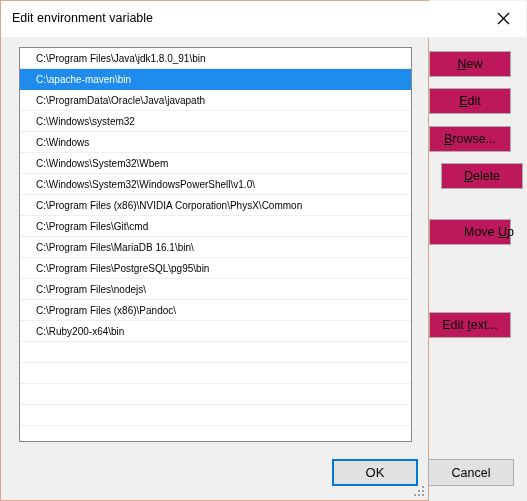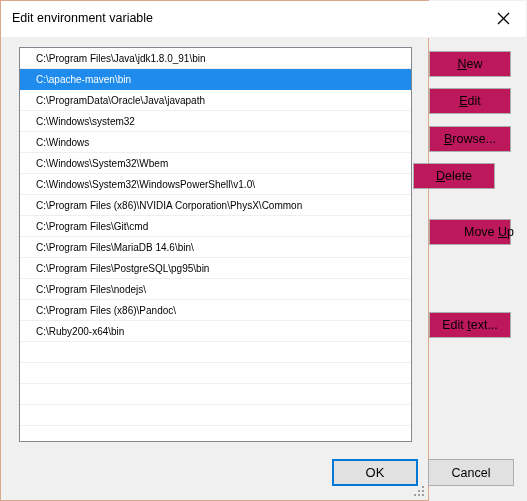--- a/index.html
+++ b/index.html
@@ -102,21 +102,21 @@
     cursor: default;
     padding: 0;
     white-space: nowrap;
   }
   .btn .lbl { pointer-events: none; }
   .btn u { text-decoration: underline; }
 
   #btn-new      { left: 428px; top: 50px;  width: 82px; height: 26px; }
   #btn-edit     { left: 428px; top: 87px;  width: 82px; height: 26px; }
   #btn-browse   { left: 428px; top: 125px; width: 82px; height: 26px; }
-  #btn-delete   { left: 412px; top: 162px; width: 82px; height: 26px; }
+  #btn-delete   { left: 440px; top: 162px; width: 82px; height: 26px; }
   #btn-move-up  { left: 428px; top: 218px; width: 82px; height: 26px; padding-left: 38px; }
   #btn-move-down{ left: 428px; top: 255px; width: 82px; height: 26px; }
   #btn-edit-text{ left: 428px; top: 311px; width: 82px; height: 26px; }
 
   
   #btn-ok {
     position: absolute;
     left: 331px; top: 458px;
     width: 86px; height: 27px;
     box-sizing: border-box;
@@ -178,21 +178,21 @@
   <div id="path-list">
       <div class="list-row">C:\Program Files\Java\jdk1.8.0_91\bin</div>
       <div class="list-row selected">C:\apache-maven\bin</div>
       <div class="list-row">C:\ProgramData\Oracle\Java\javapath</div>
       <div class="list-row">C:\Windows\system32</div>
       <div class="list-row">C:\Windows</div>
       <div class="list-row">C:\Windows\System32\Wbem</div>
       <div class="list-row">C:\Windows\System32\WindowsPowerShell\v1.0\</div>
       <div class="list-row">C:\Program Files (x86)\NVIDIA Corporation\PhysX\Common</div>
       <div class="list-row">C:\Program Files\Git\cmd</div>
-      <div class="list-row">C:\Program Files\MariaDB 14.6\bin\</div>
+      <div class="list-row">C:\Program Files\MariaDB 16.1\bin\</div>
       <div class="list-row">C:\Program Files\PostgreSQL\pg95\bin</div>
       <div class="list-row">C:\Program Files\nodejs\</div>
       <div class="list-row">C:\Program Files (x86)\Pandoc\</div>
       <div class="list-row">C:\Ruby200-x64\bin</div>
       <div class="list-row">&nbsp;</div>
       <div class="list-row">&nbsp;</div>
       <div class="list-row">&nbsp;</div>
       <div class="list-row">&nbsp;</div>
       <div class="list-row">&nbsp;</div>
     </div>

